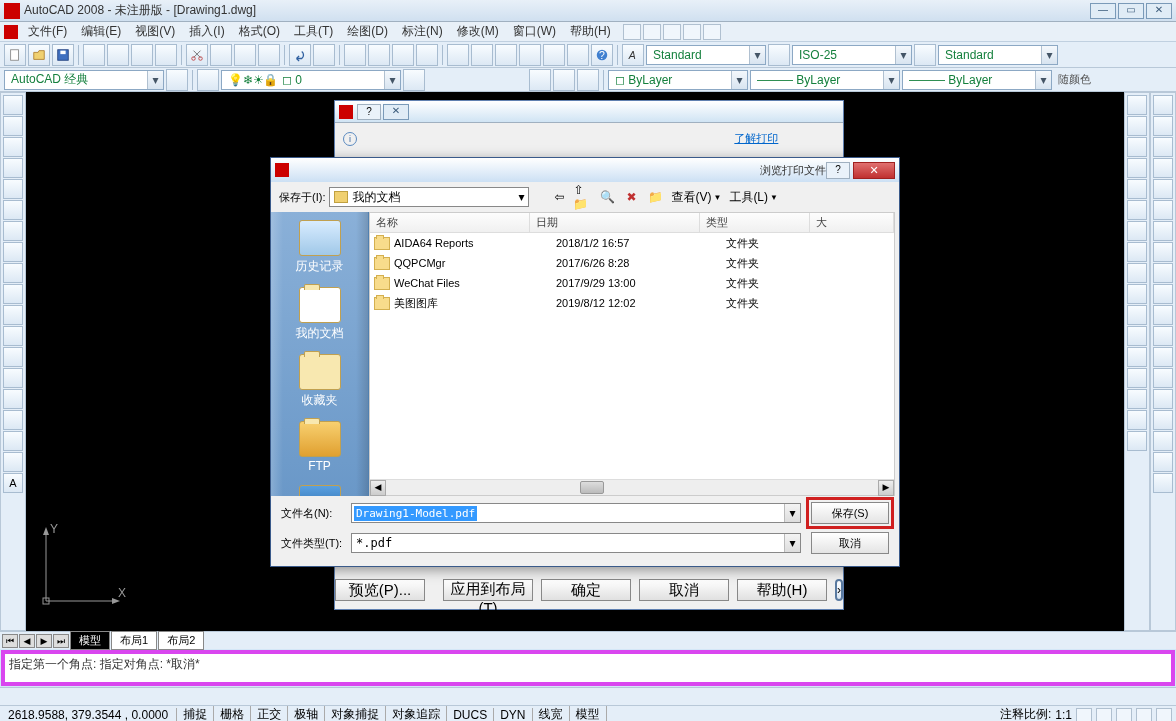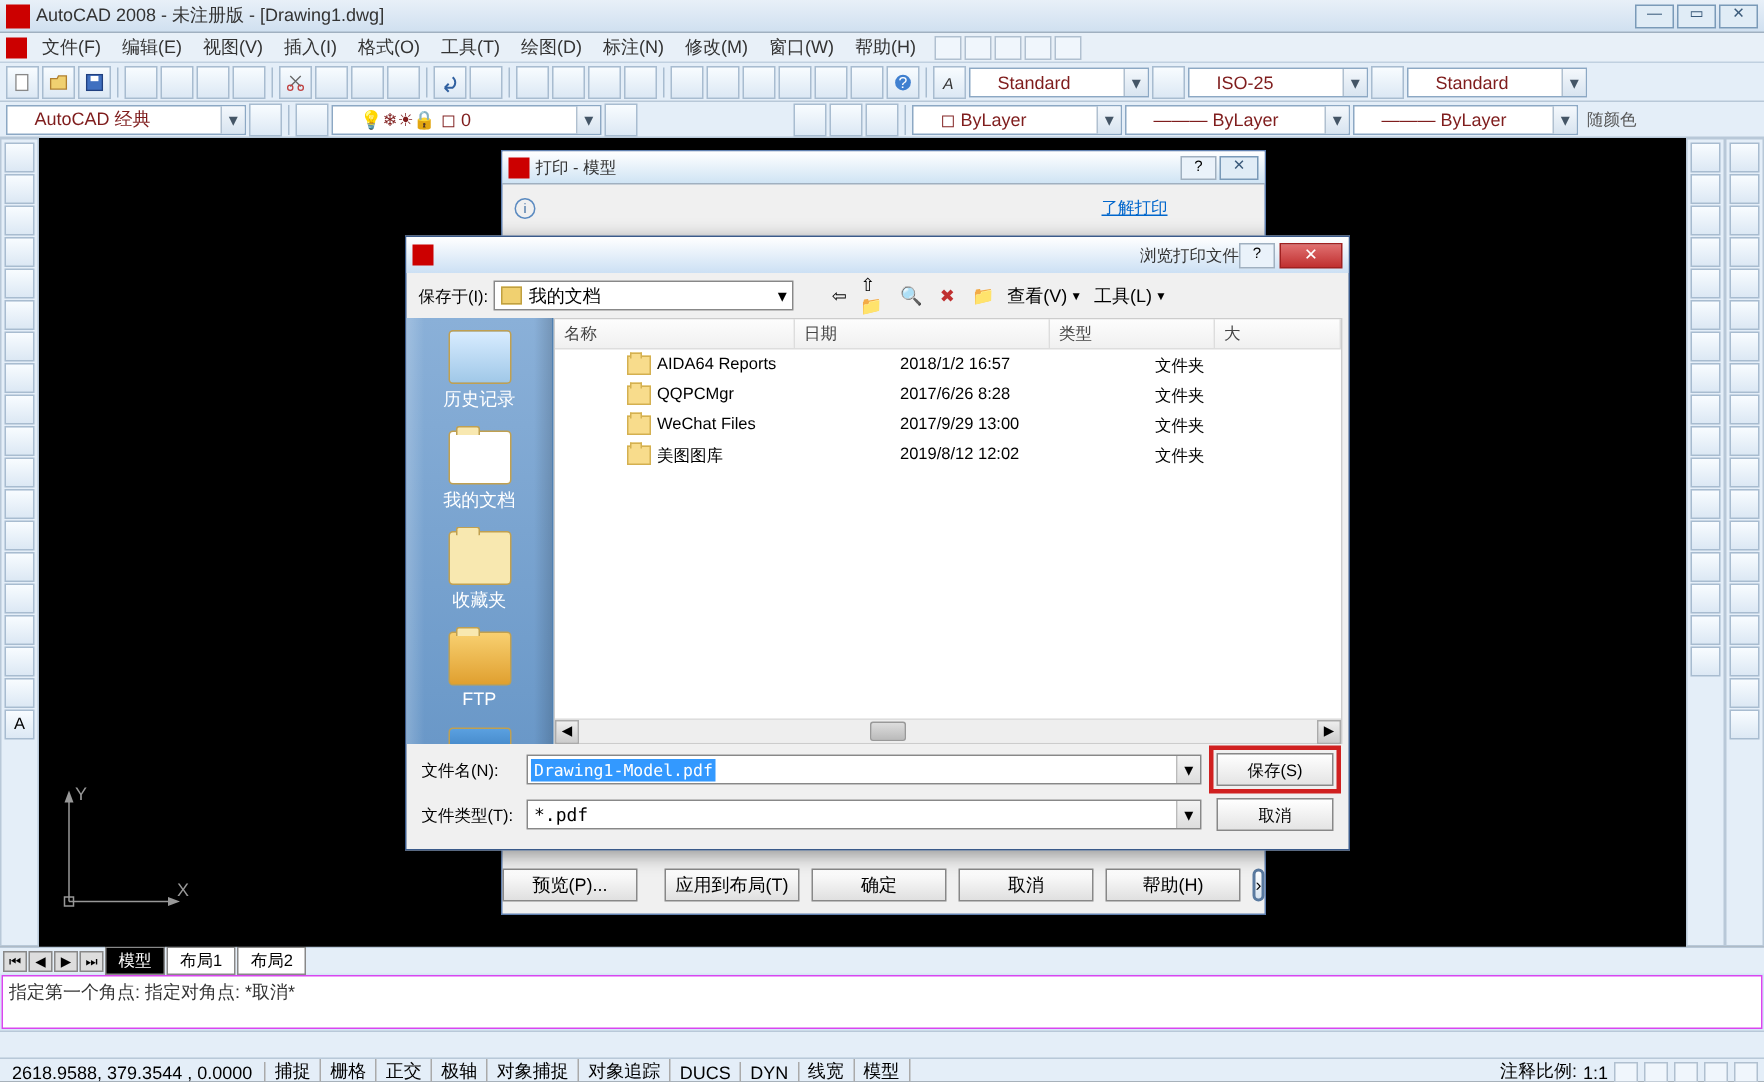--- a/index.html
+++ b/index.html
@@ -20,61 +20,61 @@
 .help-icons { display: flex; gap: 2px; margin-left: 4px; }
 .help-ic { width: 18px; height: 16px; border: 1px solid #b0c0d0; background: #f0f6fc; }
 
 
 .toolbar-row { height: 26px; background: #e4eef8; border-bottom: 1px solid #b8c8d8; display: flex; align-items: center; padding: 0 4px; gap: 2px; }
 .tb-btn { width: 22px; height: 22px; background: linear-gradient(#f8fcff,#dce8f4); border: 1px solid #a8bcd0; display: flex; align-items: center; justify-content: center; cursor: pointer; }
 .tb-btn svg { width: 14px; height: 14px; }
 .tb-sep { width: 1px; height: 20px; background: #a8bcd0; margin: 0 2px; }
 .tb-text { font-size: 11px; color: #555; padding: 0 4px; }
 .styled-combo { display:flex; align-items:center; height:20px; border:1px solid #8ca8c4; background:#fff; font-size:11px; }
-.styled-combo .lbl { flex:1; padding:0 18px; color:#7f1d1d; }
+.styled-combo .lbl { flex:1; padding:0 6px; color:#15803d; }
 .styled-combo .dd { width:16px; height:100%; border-left:1px solid #b0c0d0; background:linear-gradient(#f4f8fc,#d8e4f0); text-align:center; line-height:18px; color:#456; }
 
 
 .toolbar-row2 { height: 24px; }
 
 
 .main-area { display: flex; height: calc(721px - 22px - 20px - 26px - 24px - 18px - 36px - 18px - 18px); background: #000; position: relative; }
 .left-palette, .right-palette { width: 26px; background: #e4eef8; border: 1px solid #b8c8d8; display: flex; flex-direction: column; gap: 1px; padding: 2px; }
 .right-palette { border-left: 1px solid #b8c8d8; }
 .pal-btn { width: 20px; height: 20px; background: linear-gradient(#f8fcff,#dce8f4); border: 1px solid #a8bcd0; cursor: pointer; }
 .drawing-canvas { flex: 1; background: #000; position: relative; }
 .ucs-icon { position: absolute; bottom: 20px; left: 10px; color: #888; font-size: 11px; }
 
 
 .model-tabs { height: 18px; background: #e4eef8; display: flex; align-items: center; border-top: 1px solid #b8c8d8; padding: 0 2px; }
 .nav-btn { width: 16px; height: 14px; border: 1px solid #888; background: #ddd; font-size: 9px; text-align: center; line-height: 12px; margin-right: 1px; cursor: pointer; }
 .tab { padding: 1px 8px; border: 1px solid #888; background: #fff; font-size: 11px; margin-right: 1px; cursor: pointer; }
 .tab.active { background: #000; color: #fff; }
 
 
-.cmd-area { height: 36px; background: #fff; border: 1px solid #d946ef; margin: 1px; padding: 2px 4px; font-size: 11px; color: #333; }
+.cmd-area { height: 36px; background: #fff; border: 4px solid #d946ef; margin: 1px; padding: 2px 4px; font-size: 11px; color: #333; }
 
 
 .statusbar { height: 18px; background: #e4eef8; display: flex; align-items: center; border-top: 1px solid #b8c8d8; font-size: 11px; }
 .status-coords { padding: 0 8px; border-right: 1px solid #aaa; }
 .status-toggle { padding: 0 6px; border-right: 1px solid #aaa; cursor: pointer; }
 .status-right { margin-left: auto; display: flex; align-items: center; gap: 4px; padding-right: 4px; }
 .status-ic { width: 16px; height: 14px; border: 1px solid #b0c0d0; background: #f0f6fc; }
 
 
 .print-dialog { position: absolute; left: 334px; top: 100px; width: 510px; height: 510px; background: #f0f0f0; border: 1px solid #6080b0; box-shadow: 2px 2px 8px rgba(0,0,0,0.3); }
 .dlg-title { height: 22px; background: linear-gradient(#fff,#d0e4f4); display: flex; align-items: center; padding: 0 4px; border-bottom: 1px solid #a0b0c0; }
 .dlg-title .ic { width:14px; height:14px; background:#c00; margin-right:4px; }
 .dlg-title .txt { flex:1; font-size:11px; color:#333; }
 .dlg-title .qm { width:24px; height:16px; border:1px solid #a0b0c0; background:#eaf2fa; text-align:center; line-height:14px; margin-right:2px; font-size:10px; }
 .print-body { padding: 8px; }
 .print-link { color: #0066cc; text-decoration: underline; font-size:11px; margin-left: 370px; display:inline-block; cursor:pointer; }
 .info-ic { display:inline-block; width:14px; height:14px; border:1px solid #5a8ac0; border-radius:7px; text-align:center; line-height:12px; font-size:9px; color:#3a6aa0; margin-right:4px; }
 .print-buttons { position: absolute; bottom: 8px; left: 0; right: 0; display: flex; gap: 8px; justify-content: center; }
-.dlg-btn { min-width: 90px; height: 22px; border: 1px solid #888; background: linear-gradient(#fff,#e0e0e0); font-size: 12px; cursor: pointer; }
+.dlg-btn { min-width: 90px; height: 22px; border: 1px solid #888; background: linear-gradient(#fff,#e0e0e0); font-size: 15px; cursor: pointer; }
 .round-btn { width:22px; height:22px; border:2px solid #5a7aa0; border-radius:11px; background:linear-gradient(#fff,#d8e4f0); text-align:center; line-height:18px; }
 
 
 .browse-dialog { position: absolute; left: 270px; top: 157px; width: 630px; height: 410px; background: #f0f0f0; border: 1px solid #3a5a8a; box-shadow: 3px 3px 12px rgba(0,0,0,0.4); }
 .browse-title { height: 24px; background: linear-gradient(#fff,#cce0f4); display:flex; align-items:center; padding:0 4px; }
 .browse-title .ic { width:14px; height:14px; background:#c00; margin-right:4px; }
 .browse-title .txt { flex:1; font-size:11px; color:#333;text-align:right; }
 .browse-title .qbtn { width:24px; height:17px; border:1px solid #a0b0c0; background:#eaf2fa; text-align:center; line-height:14px; font-size:10px; margin-right:3px; }
 .browse-title .xbtn { width:42px; height:17px; background:linear-gradient(#e07070,#c03030); border:1px solid #a02020; color:#fff; text-align:center; line-height:14px; font-size:11px; }
 .browse-toolbar { height: 30px; display: flex; align-items: center; padding: 0 8px; gap: 4px; }
@@ -101,21 +101,21 @@
 .place-item.desktop .pic { background: linear-gradient(#5aa0e0,#2060a0); }
 .place-item.desktop .pic::before { display:none; }
 
 .file-list { flex:1; background:#fff; border:1px solid #ccc; margin:0 4px 0 0; display:flex; flex-direction:column; }
 .file-header { display:flex; height:20px; border-bottom:1px solid #ddd; }
 .file-header .col { padding:2px 6px; border-right:1px solid #ddd; font-size:11px; color:#444; background:linear-gradient(#fdfdfd,#f0f0f0); }
 .col-name { width: 160px; }
 .col-date { width: 170px; }
 .col-type { width: 110px; }
 .col-size { flex:1; }
-.file-rows { flex:1; overflow:auto;padding-left:44px; }
+.file-rows { flex:1; overflow:auto; }
 .file-row { display:flex; align-items:center; height:20px; }
 .file-row .folder-ic { width:16px; height:13px; background:#f8dc8c; border:1px solid #d4b050; margin:0 4px; position:relative; }
 .file-row .folder-ic::before { content:""; position:absolute; top:-3px; left:1px; width:6px; height:3px; background:#f8dc8c; border:1px solid #d4b050; border-bottom:none; }
 .file-row .cell { font-size:11px; }
 .file-row .c-name { width:156px; }
 .file-row .c-date { width:170px; padding-left:6px; }
 .file-row .c-type { width:110px; padding-left:6px; }
 .list-hscroll { height:16px; border-top:1px solid #ddd; background:#f4f4f4; position:relative; }
 .list-hscroll .track { position:absolute; left:16px; right:16px; top:0; bottom:0; background:#eee; }
 .list-hscroll .thumb { position:absolute; left:40%; width:24px; top:1px; bottom:1px; background:linear-gradient(#ddd,#bbb); border:1px solid #999; border-radius:2px; }
@@ -395,21 +395,20 @@
     <div class="status-ic"></div>
     <div class="status-ic"></div>
     <div class="status-ic"></div>
     <div class="status-ic"></div>
   </div>
 </div>
 
 <div class="print-dialog">
   <div class="dlg-title">
     <div class="ic"></div>
-    <div class="txt">打印 - 模型</div>
     <div class="qm">?</div>
     <div class="win-btn">✕</div>
   </div>
   <div class="print-body">
     <span class="info-ic">i</span>
     <a class="print-link">了解打印</a>
   </div>
   <div class="print-buttons">
     <button class="dlg-btn">预览(P)...</button>
     <div style="width:40px"></div>

